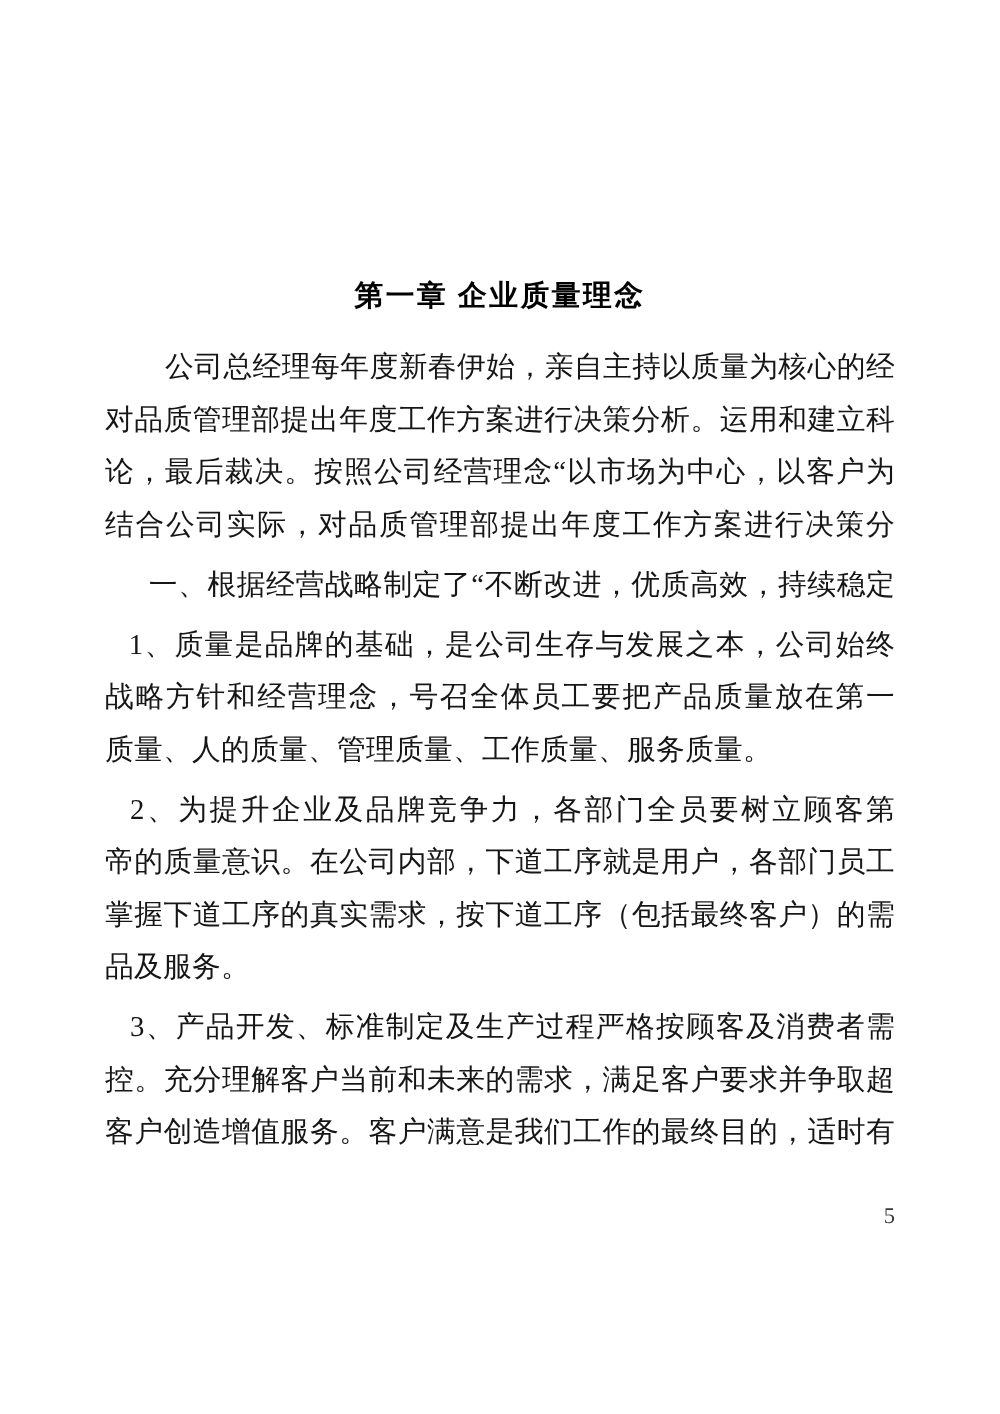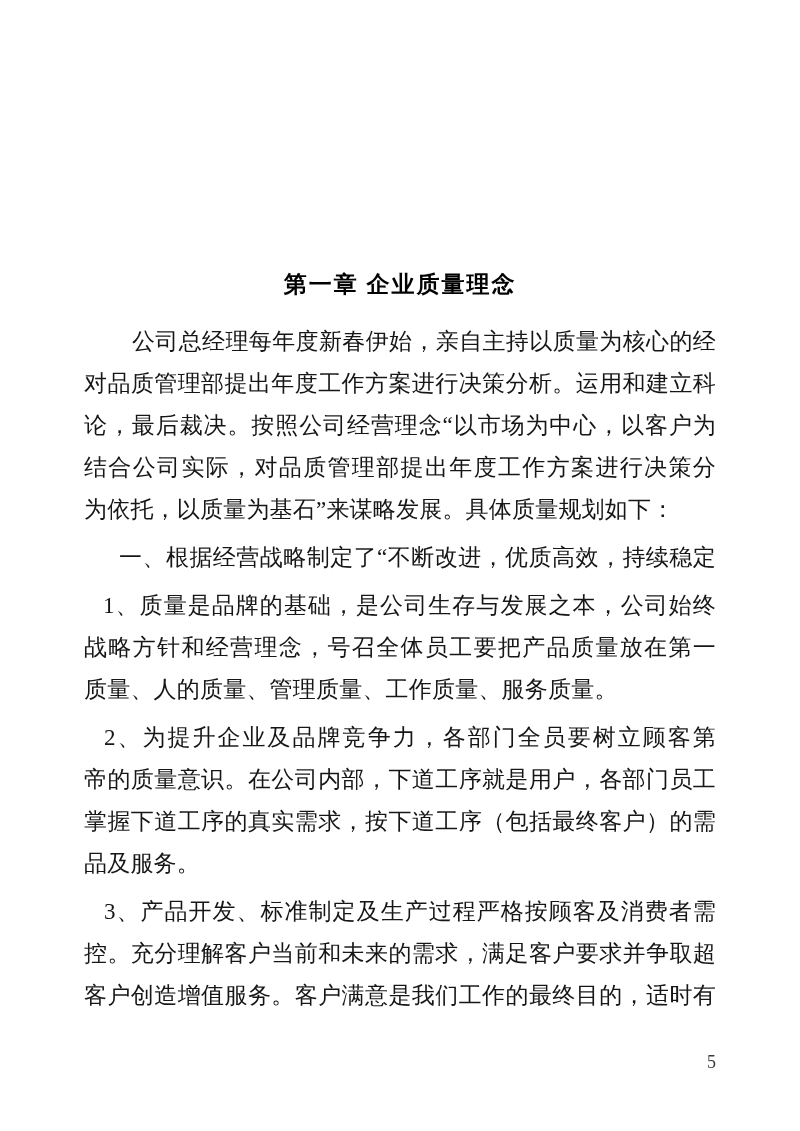--- a/index.html
+++ b/index.html
@@ -19,21 +19,20 @@
     color: #161616;
   }
   .chapter-title {
     padding-top: 220px;
     text-align: center;
     font-size: 23px;
     font-weight: bold;
     line-height: 34px;
     letter-spacing: 2px;
     color: #000000;
-    margin-top: 48px;
   }
   .doc-body {
     margin-top: 19px;
     font-size: 23px;
     letter-spacing: 0.2px;
   }
   .paragraph {
     margin: 0;
   }
   .paragraph + .paragraph {
@@ -64,21 +63,20 @@
 
 <div class="page">
   <div class="chapter-title">第一章  企业质量理念</div>
 
   <div class="doc-body">
       <div class="paragraph">
         <div class="line fill" style="padding-left: 48px;">公司总经理每年度新春伊始，亲自主持以质量为核心的经营战略调查、</div>
         <div class="line fill">对品质管理部提出年度工作方案进行决策分析。运用和建立科学管理手段，</div>
         <div class="line fill">论，最后裁决。按照公司经营理念“以市场为中心，以客户为导向，以服务</div>
         <div class="line fill">结合公司实际，对品质管理部提出年度工作方案进行决策分析，充分民主讨</div>
-        <div class="line">为依托，以质量为基石”来谋略发展。具体质量规划如下：</div>
       </div>
       <div class="paragraph">
         <div class="line fill" style="padding-left: 35px;">一、根据经营战略制定了“不断改进，优质高效，持续稳定地提供顾客满</div>
       </div>
       <div class="paragraph">
         <div class="line fill" style="padding-left: 19px;">1、质量是品牌的基础，是公司生存与发展之本，公司始终坚持品牌发展的</div>
         <div class="line fill">战略方针和经营理念，号召全体员工要把产品质量放在第一位。质量包含产品</div>
         <div class="line">质量、人的质量、管理质量、工作质量、服务质量。</div>
       </div>
       <div class="paragraph">

